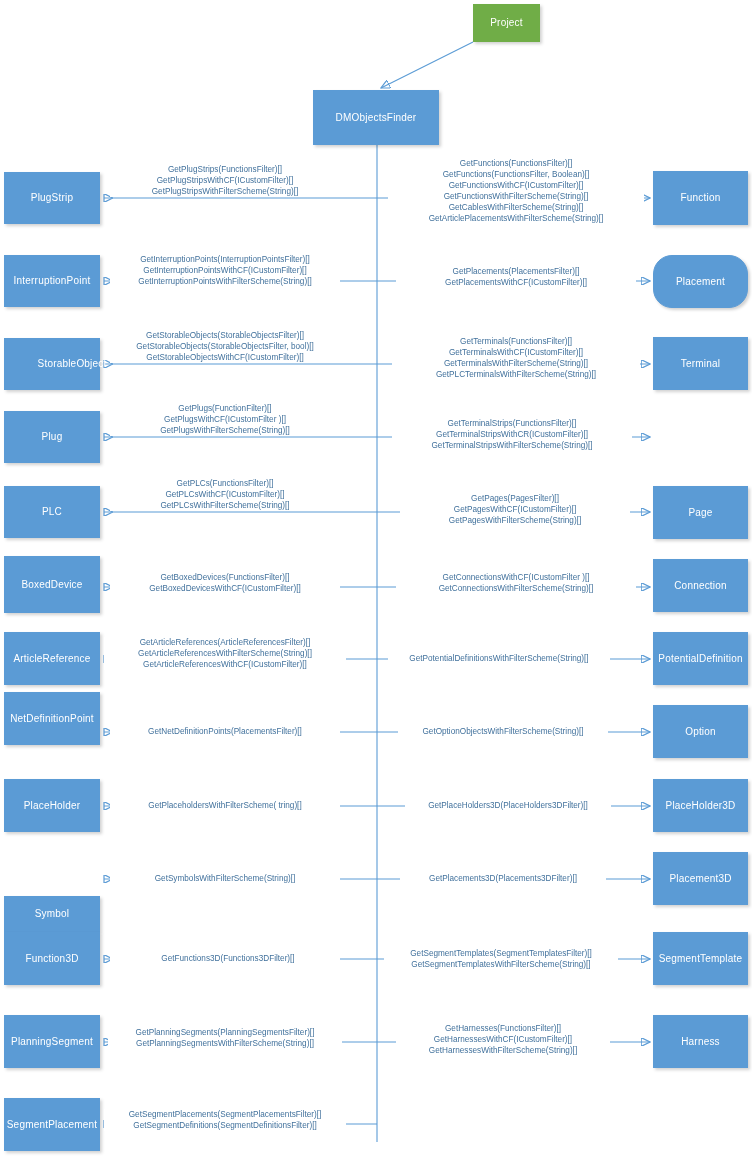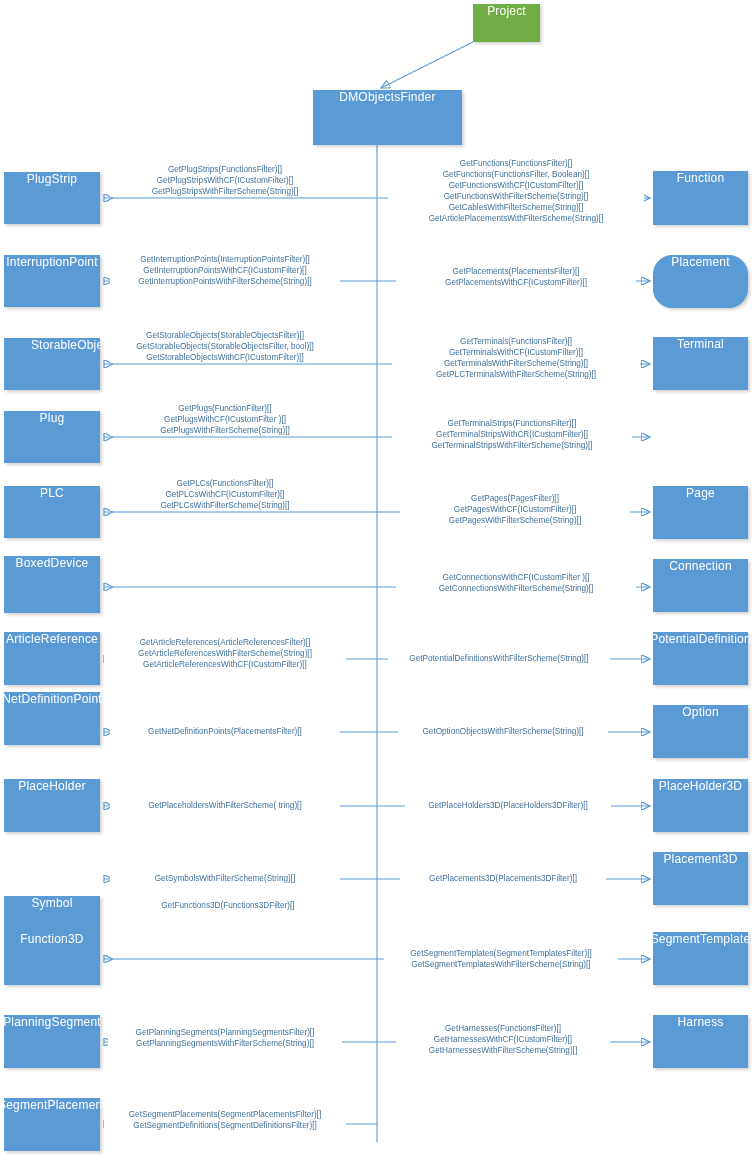--- a/index.html
+++ b/index.html
@@ -12,23 +12,24 @@
     width: 752px;
     height: 1160px;
     background: #ffffff;
     font-family: "Liberation Sans", sans-serif;
     overflow: hidden;
   }
   .node {
     position: absolute;
     box-sizing: border-box;
     display: flex;
+    align-items: center;
     justify-content: center;
     color: #ffffff;
-    font-size: 12px;
+    font-size: 10px;
     letter-spacing: 0.2px;
     text-align: center;
     line-height: 1.15;
     box-shadow: 2px 2px 3px rgba(0,0,0,0.18);
   }
   .node.blue  { background: #5b9bd5; border: 1px solid #5b9bd5; }
   .node.green { background: #70ad47; border: 1px solid #70ad47; }
 
   .label {
     position: absolute;
@@ -134,21 +135,21 @@
     <line x1="604" y1="1042" x2="650" y2="1042" marker-end="url(#arrR)"></line>
 
     <line class="thin" x1="377" y1="1124" x2="340" y2="1124"></line>
     <line x1="340" y1="1124" x2="104" y2="1124" marker-end="url(#arrL)"></line>
   </svg>
 
   <div class="node green" style="left:473px; top:4px; width:67px; height:38px;">
     <span>Project</span>
   </div>
 
-  <div class="node blue" style="left:313px; top:90px; width:149px; height:55px;">
+  <div class="node blue" style="left:313px; top:90px; width:126px; height:55px;">
     <span>DMObjectsFinder</span>
   </div>
 
   <div class="node blue" style="left:4px; top:172px; width:96px; height:52px;">
     <span>PlugStrip</span>
     </div>
   <div class="node blue" style="left:4px; top:255px; width:96px; height:52px;">
     <span>InterruptionPoint</span>
     </div>
   <div class="node blue" style="left:4px; top:338px; width:96px; height:52px;padding-left:40px;">
@@ -237,35 +238,39 @@
   <div class="label" style="left:110px; top:403px; width:230px;">
     <span>GetPlugs(FunctionFilter)[]</span>
     <span>GetPlugsWithCF(ICustomFilter )[]</span>
     <span>GetPlugsWithFilterScheme(String)[]</span>
   </div>
   <div class="label" style="left:110px; top:478px; width:230px;">
     <span>GetPLCs(FunctionsFilter)[]</span>
     <span>GetPLCsWithCF(ICustomFilter)[]</span>
     <span>GetPLCsWithFilterScheme(String)[]</span>
   </div>
+  <div class="label" style="left:110px; top:572px; width:230px;">
+    <span>GetBoxedDevices(FunctionsFilter)[]</span>
+    <span>GetBoxedDevicesWithCF(ICustomFilter)[]</span>
+  </div>
   <div class="label" style="left:104px; top:637px; width:242px;">
     <span>GetArticleReferences(ArticleReferencesFilter)[]</span>
     <span>GetArticleReferencesWithFilterScheme(String)[]</span>
     <span>GetArticleReferencesWithCF(ICustomFilter)[]</span>
   </div>
   <div class="label" style="left:110px; top:726px; width:230px;">
     <span>GetNetDefinitionPoints(PlacementsFilter)[]</span>
   </div>
   <div class="label" style="left:110px; top:800px; width:230px;">
     <span>GetPlaceholdersWithFilterScheme( tring)[]</span>
   </div>
   <div class="label" style="left:110px; top:873px; width:230px;">
     <span>GetSymbolsWithFilterScheme(String)[]</span>
   </div>
-  <div class="label" style="left:110px; top:900px; width:230px;padding-left:8px;">
+  <div class="label" style="left:110px; top:953px; width:230px;padding-left:8px;">
     <span>GetFunctions3D(Functions3DFilter)[]</span>
   </div>
   <div class="label" style="left:108px; top:1027px; width:234px;">
     <span>GetPlanningSegments(PlanningSegmentsFilter)[]</span>
     <span>GetPlanningSegmentsWithFilterScheme(String)[]</span>
   </div>
   <div class="label" style="left:104px; top:1109px; width:242px;">
     <span>GetSegmentPlacements(SegmentPlacementsFilter)[]</span>
     <span>GetSegmentDefinitions(SegmentDefinitionsFilter)[]</span>
   </div>

